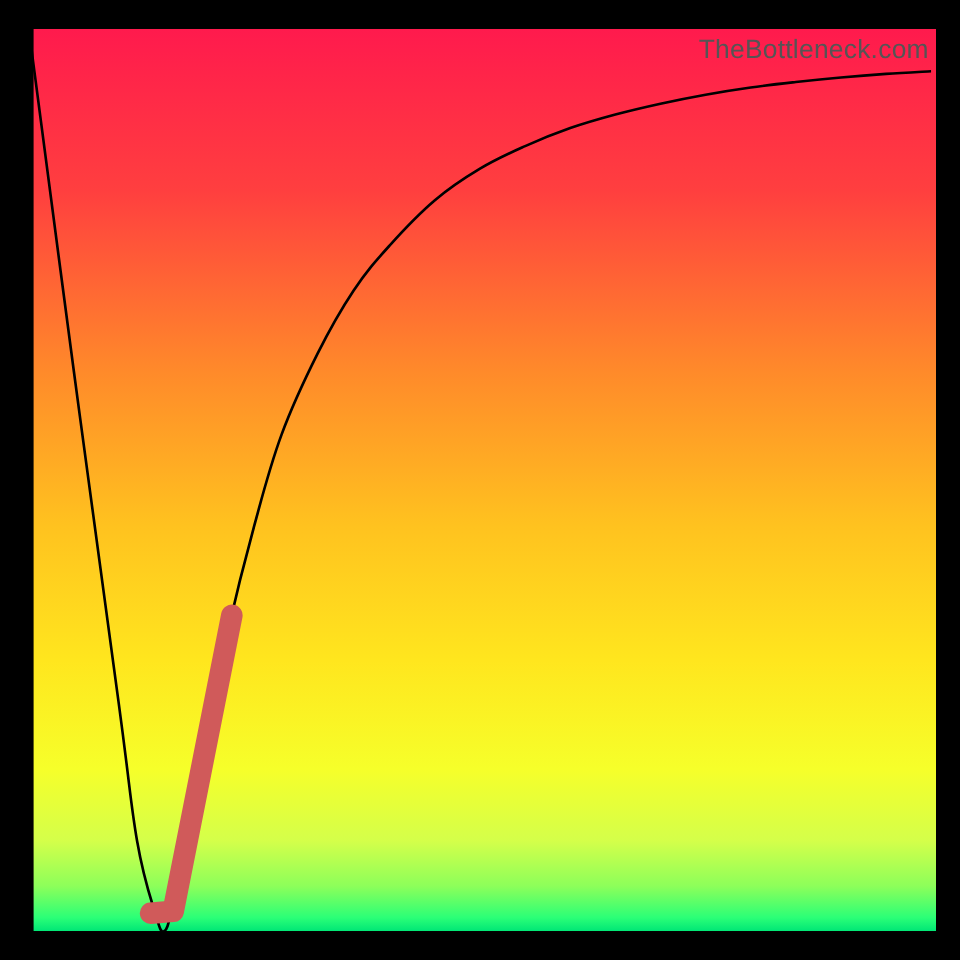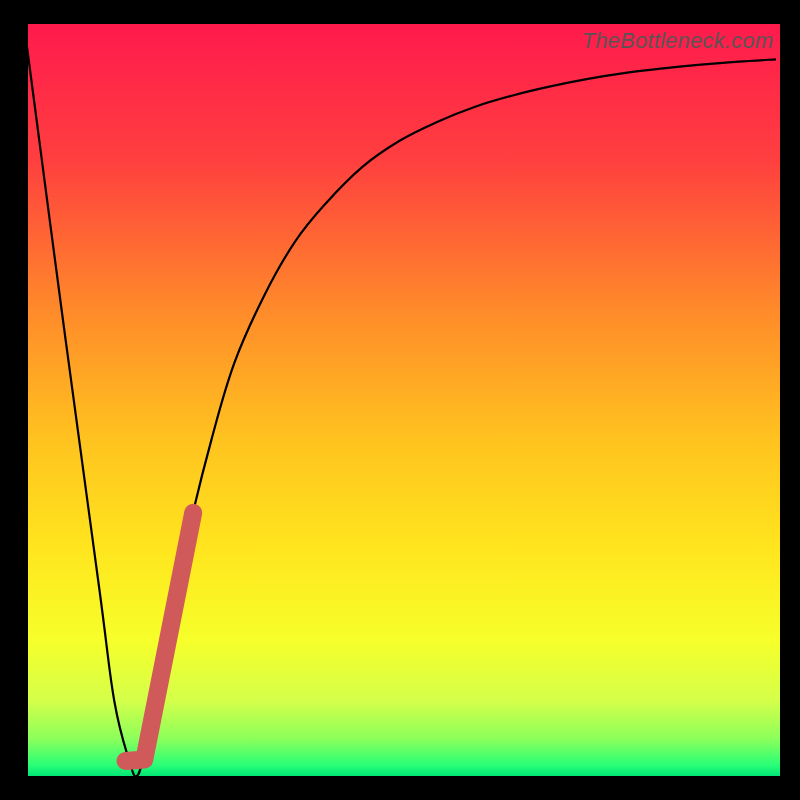--- a/index.html
+++ b/index.html
@@ -19,21 +19,20 @@
     height: 800px;
     background: #000;
   }
   .plot {
     position: absolute;
     left: 24px;
     top: 24px;
     width: 760px;
     height: 752px;
     overflow: hidden;
-    font-style: italic;
   }
   .gradient-fill {
     position: absolute;
     left: 0;
     top: 0;
     width: 100%;
     height: 100%;
   }
   .watermark {
     position: absolute;

